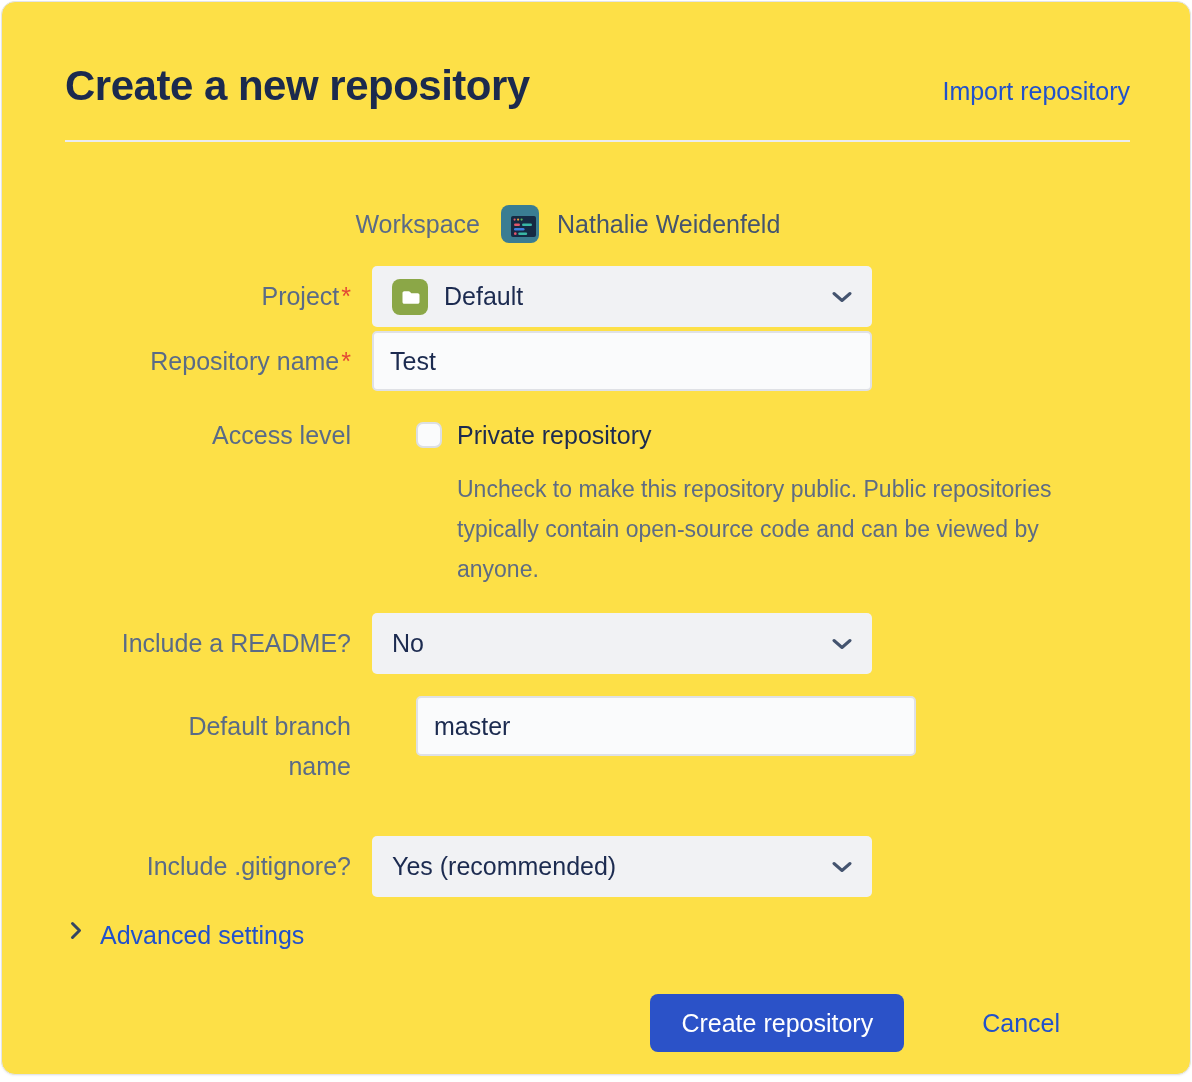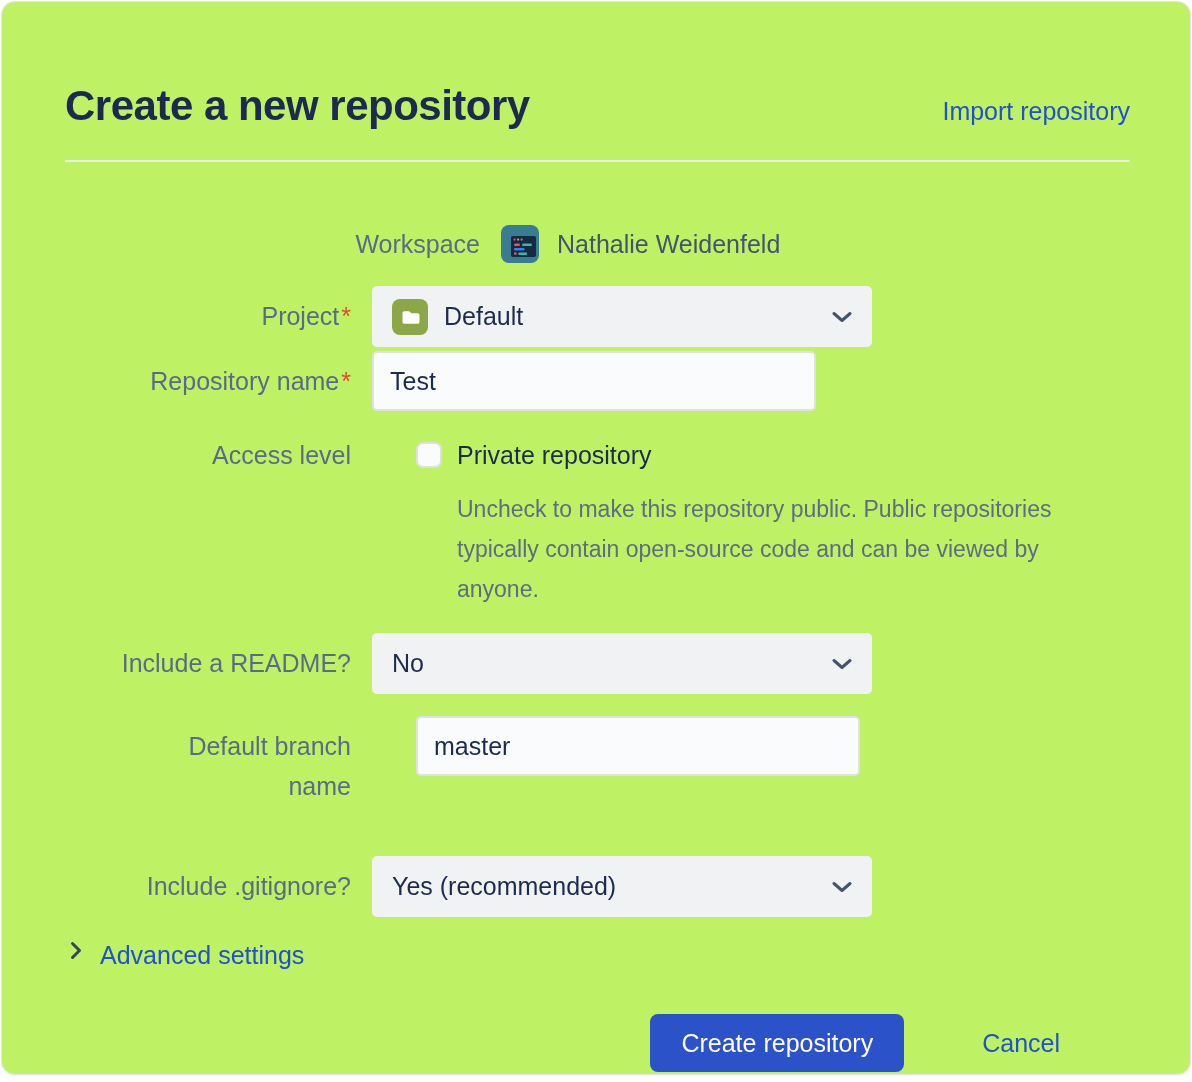--- a/index.html
+++ b/index.html
@@ -5,25 +5,25 @@
   * { margin: 0; padding: 0; box-sizing: border-box; }
   html, body {
     width: 1192px; height: 1082px;
     background: #fff;
     font-family: "Liberation Sans", "DejaVu Sans", sans-serif;
     overflow: hidden;
   }
   .card {
     position: absolute;
     left: 1px; top: 1px; right: 1px; height: 1074px;
-    background: #bef264;
+    background: #fde047;
     border: 1px solid #E3E5E9;
     border-radius: 14px;
     box-shadow: 0 1px 2px rgba(9,30,66,0.06);
-    padding: 80px 60px 0 63px;
+    padding: 60px 60px 0 63px;
   }
   
   .header { display: flex; align-items: baseline; justify-content: space-between; }
   .title {
     font-size: 42px; font-weight: 700; color: #1B2A4E; letter-spacing: -0.5px;
   }
   .link { color: #2151CB; text-decoration: none; cursor: pointer; }
   .import-link { font-size: 25px; }
   .divider { height: 2px; background: #EBECF0; margin-top: 30px; }
 
@@ -52,21 +52,21 @@
     display: flex; align-items: center; padding: 0 20px; cursor: pointer;
     position: relative;
   }
   .select .sel-text { font-size: 25px; color: #1C2B50; }
   .select .chev { position: absolute; right: 20px; top: 50%; transform: translateY(-50%); display: flex; }
   .proj-icon { width: 36px; height: 36px; flex: none; display: inline-flex; margin-right: 16px; }
   .row-project { margin-bottom: 4px; }
 
   
   .text-input {
-    width: 444px; height: 60px; background: #FAFBFC;
+    width: 500px; height: 60px; background: #FAFBFC;
     border: 2px solid #DFE1E6; border-radius: 5px;
     font-size: 25px; color: #1C2B50; padding: 0 16px;
     font-family: "Liberation Sans", "DejaVu Sans", sans-serif;
     outline: none;
   }
   .row-reponame { margin-bottom: 30px; }
 
   
   .row-access { margin-bottom: 24px; }
   .access-field { display: block; width: 670px; }

